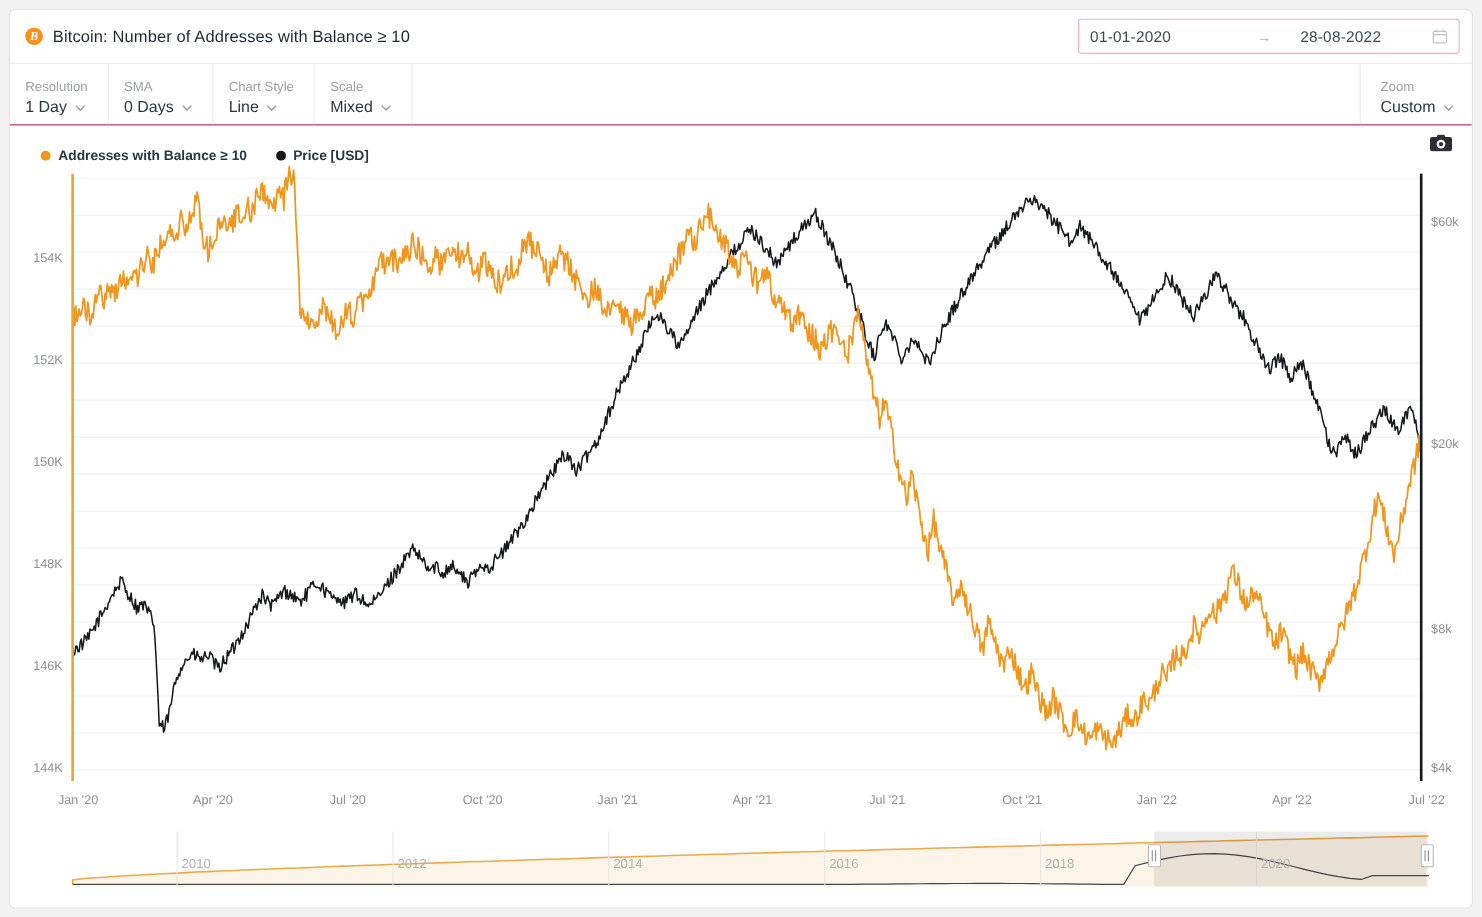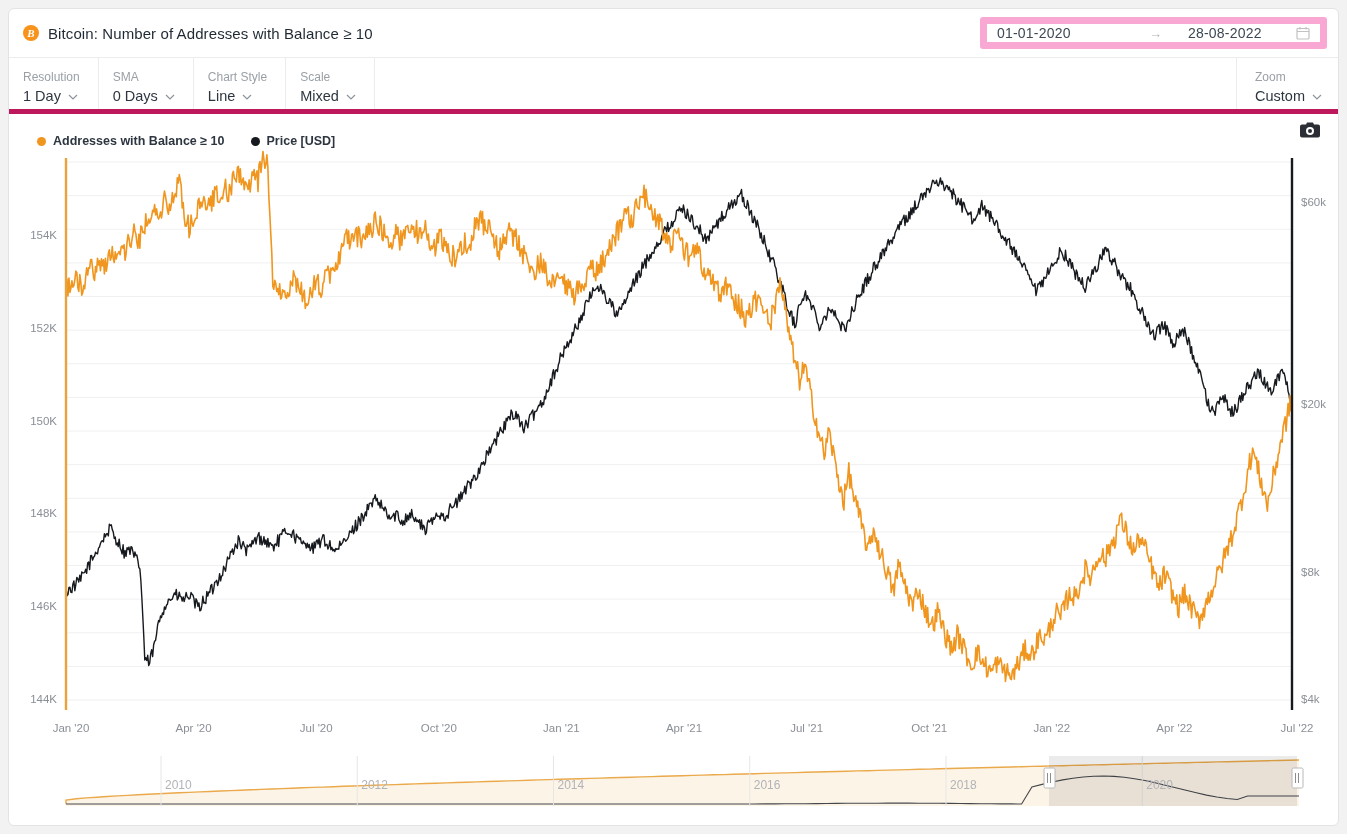--- a/index.html
+++ b/index.html
@@ -32,37 +32,37 @@
     font-size: 11px; font-weight: bold; font-style: italic;
     display: flex; align-items: center; justify-content: center;
     font-family: "Liberation Serif", serif;
     margin-right: 9px; flex: none;
   }
   .title-text { font-size: 15px; color: #1f2933; letter-spacing: .1px; }
 
   .daterange {
     position: absolute; right: 11px; top: 8px;
     width: 347px; height: 32px;
-    border: 7px solid #f9a8d4; border-radius: 3px;
+    border: 1px solid #f9a8d4; border-radius: 3px;
     display: flex; align-items: center; padding: 0 10px;
     background: #fff;
   }
   .daterange input {
     border: none; outline: none; background: transparent;
     font-family: "Liberation Sans", sans-serif;
     font-size: 14px; color: #3d4852; width: 100px;
     letter-spacing: .2px;
   }
   .dr-arrow { color: #b5b5b5; font-size: 13px; margin: 0 26px 0 52px; }
   .cal-icon { margin-left: auto; color: #c2c2c2; display: flex; }
 
   
   .toolbar {
     position: relative; height: 56px;
-    border-bottom: 5px solid #be185d;
+    border-bottom: 1px solid #be185d;
     display: flex; align-items: stretch;
   }
   .tool-group {
     padding: 8px 18px 0 14px;
     border-right: 1px solid #ececec;
     display: flex; flex-direction: column; justify-content: center;
     min-width: 0;
   }
   .tool-label { font-size: 12px; color: #9aa0a6; line-height: 16px; margin-bottom: 2px; }
   .tool-value {

